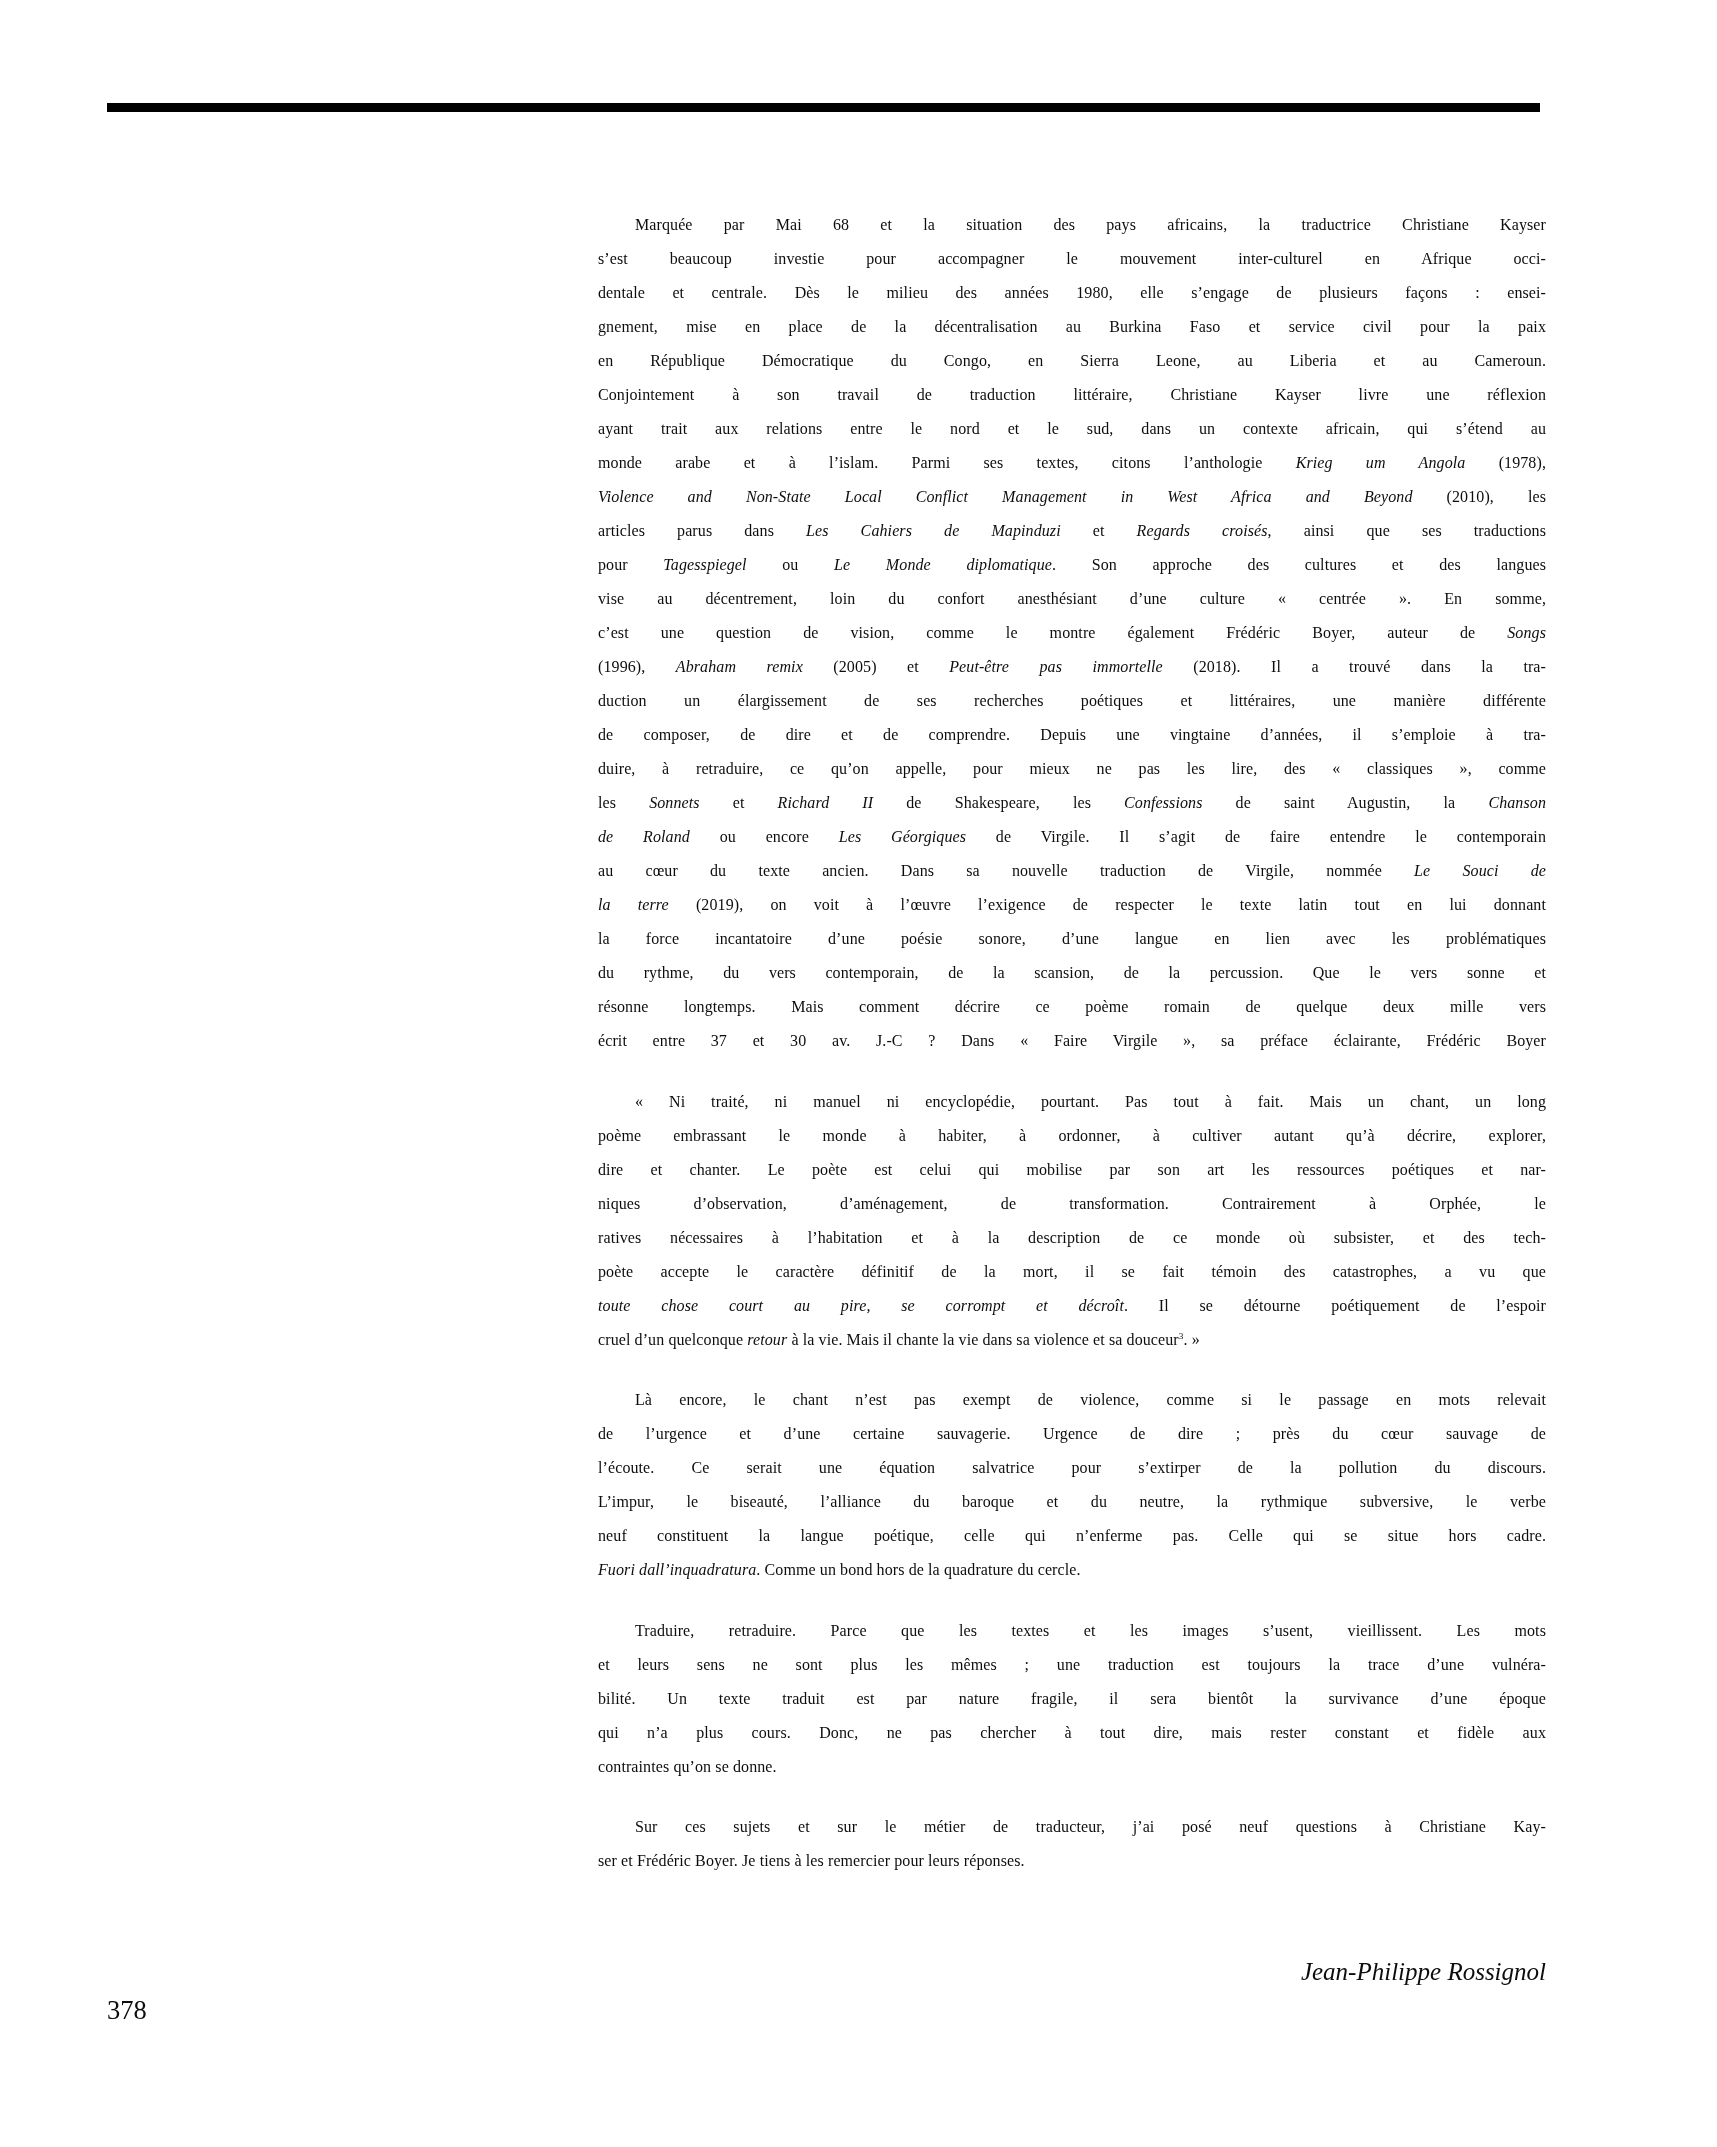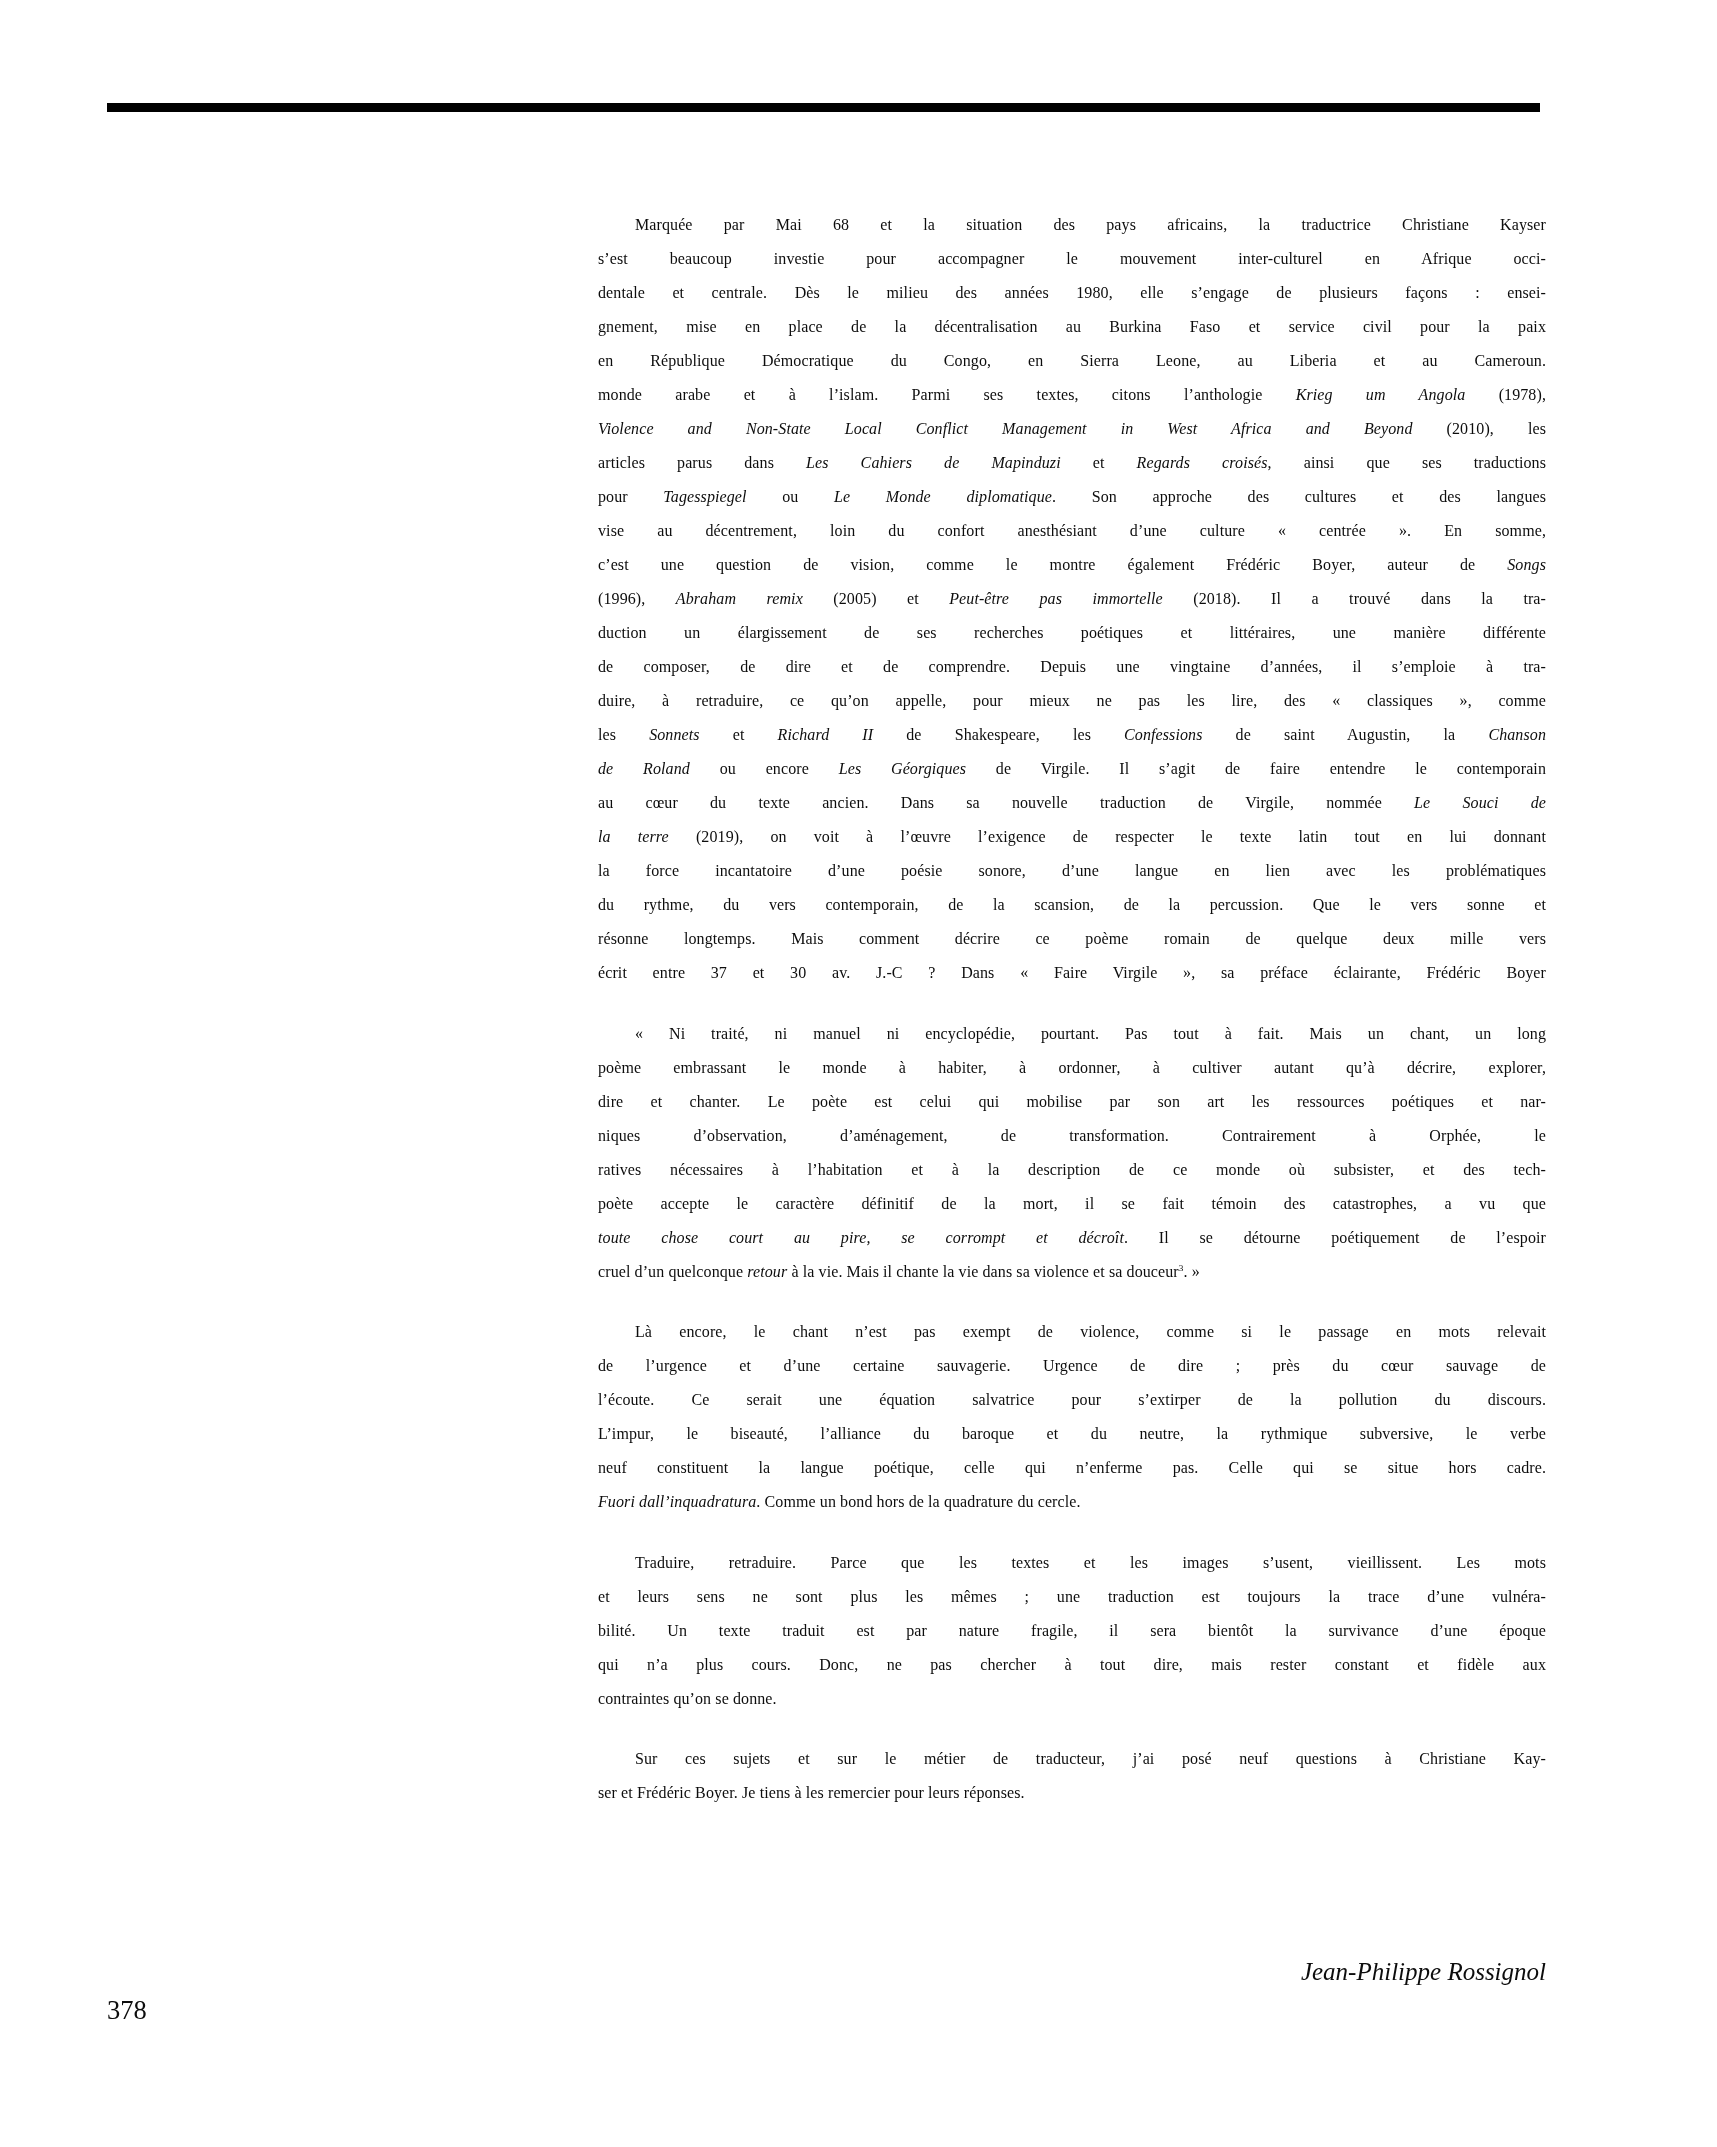--- a/index.html
+++ b/index.html
@@ -64,20 +64,22 @@
 
 <div class="top-rule" style="background: rgb(0, 0, 0);"></div>
 
 <main class="article">
     <div class="paragraph">
       <div class="line first"><span>Marquée par Mai 68 et la situation des pays africains, la traductrice Christiane Kayser</span></div>
       <div class="line"><span>s’est beaucoup investie pour accompagner le mouvement inter-culturel en Afrique occi-</span></div>
       <div class="line"><span>dentale et centrale. Dès le milieu des années 1980, elle s’engage de plusieurs façons&nbsp;: ensei-</span></div>
       <div class="line"><span>gnement, mise en place de la décentralisation au Burkina Faso et service civil pour la paix</span></div>
       <div class="line"><span>en République Démocratique du Congo, en Sierra Leone, au Liberia et au Cameroun.</span></div>
+      <div class="line"><span>Conjointement à son travail de traduction littéraire, Christiane Kayser livre une réflexion</span></div>
+      <div class="line"><span>ayant trait aux relations entre le nord et le sud, dans un contexte africain, qui s’étend au</span></div>
       <div class="line"><span>monde arabe et à l’islam. Parmi ses textes, citons l’anthologie </span><span class="it">Krieg um Angola</span><span> (1978),</span></div>
       <div class="line"><span class="it">Violence and Non-State Local Conflict Management in West Africa and Beyond</span><span> (2010), les</span></div>
       <div class="line"><span>articles parus dans </span><span class="it">Les Cahiers de Mapinduzi</span><span> et </span><span class="it">Regards croisés</span><span>, ainsi que ses traductions</span></div>
       <div class="line"><span>pour </span><span class="it">Tagesspiegel</span><span> ou </span><span class="it">Le Monde diplomatique</span><span>. Son approche des cultures et des langues</span></div>
       <div class="line"><span>vise au décentrement, loin du confort anesthésiant d’une culture «&nbsp;centrée&nbsp;». En somme,</span></div>
       <div class="line"><span>c’est une question de vision, comme le montre également Frédéric Boyer, auteur de </span><span class="it">Songs</span></div>
       <div class="line"><span>(1996), </span><span class="it">Abraham remix</span><span> (2005) et </span><span class="it">Peut-être pas immortelle</span><span> (2018). Il a trouvé dans la tra-</span></div>
       <div class="line"><span>duction un élargissement de ses recherches poétiques et littéraires, une manière différente</span></div>
       <div class="line"><span>de composer, de dire et de comprendre. Depuis une vingtaine d’années, il s’emploie à tra-</span></div>
       <div class="line"><span>duire, à retraduire, ce qu’on appelle, pour mieux ne pas les lire, des «&nbsp;classiques&nbsp;», comme</span></div>

